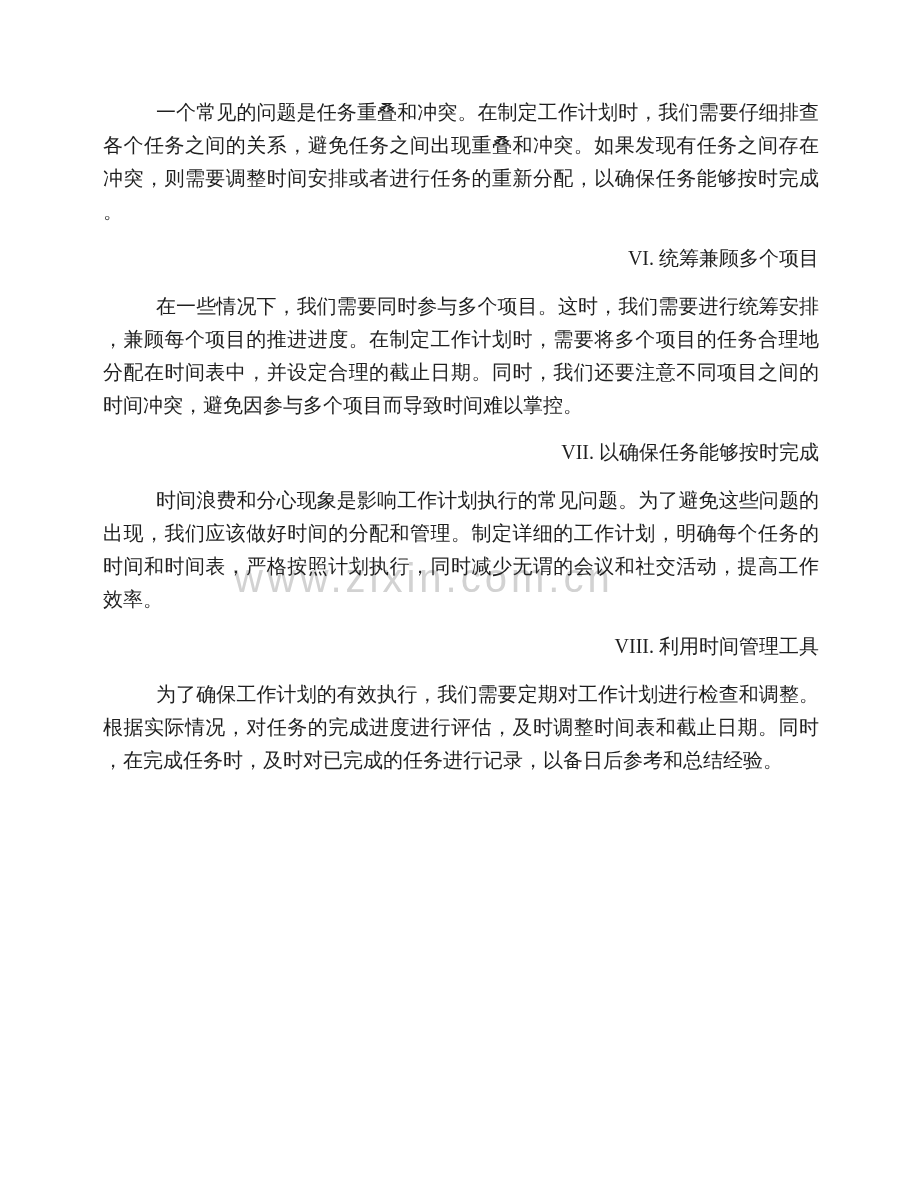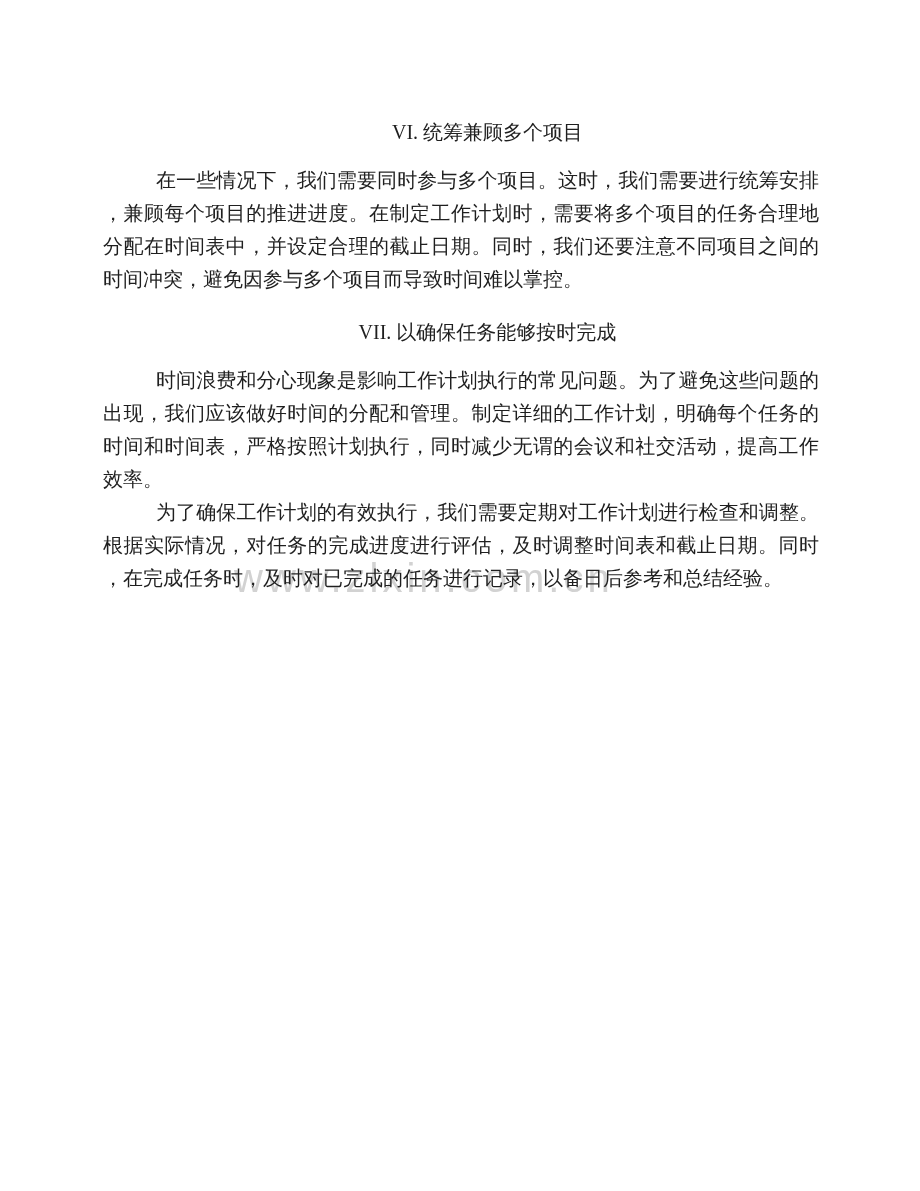--- a/index.html
+++ b/index.html
@@ -39,41 +39,43 @@
     text-align: justify;
     text-justify: inter-ideograph;
   }
   .para {
     margin: 0;
     text-indent: 53px;
     line-break: anywhere;
     word-break: break-all;
   }
   .heading {
-    margin: 20px 0 15px 0;
+    margin: 14px 0 15px 0;
     text-indent: 53px;
     white-space: nowrap;
-    text-align: center;
+    text-align: right;
   }
 </style>
 </head>
 <body>
 
 <div class="page">
   <div class="watermark">www.zlxin.com.cn</div>
 
   <div class="content">
+    <p class="para">一个常见的问题是任务重叠和冲突。在制定工作计划时，我们需要仔细排查各个任务之间的关系，避免任务之间出现重叠和冲突。如果发现有任务之间存在冲突，则需要调整时间安排或者进行任务的重新分配，以确保任务能够按时完成。</p>
 
     <p class="heading">VI. 统筹兼顾多个项目</p>
 
     <p class="para">在一些情况下，我们需要同时参与多个项目。这时，我们需要进行统筹安排，兼顾每个项目的推进进度。在制定工作计划时，需要将多个项目的任务合理地分配在时间表中，并设定合理的截止日期。同时，我们还要注意不同项目之间的时间冲突，避免因参与多个项目而导致时间难以掌控。</p>
 
     <p class="heading">VII. 以确保任务能够按时完成</p>
 
     <p class="para">时间浪费和分心现象是影响工作计划执行的常见问题。为了避免这些问题的出现，我们应该做好时间的分配和管理。制定详细的工作计划，明确每个任务的时间和时间表，严格按照计划执行，同时减少无谓的会议和社交活动，提高工作效率。</p>
 
+    <p class="heading">VIII. 利用时间管理工具</p>
 
 
 
     <p class="para">为了确保工作计划的有效执行，我们需要定期对工作计划进行检查和调整。根据实际情况，对任务的完成进度进行评估，及时调整时间表和截止日期。同时，在完成任务时，及时对已完成的任务进行记录，以备日后参考和总结经验。</p>
 
   </div>
 </div>
 
 </body></html>

